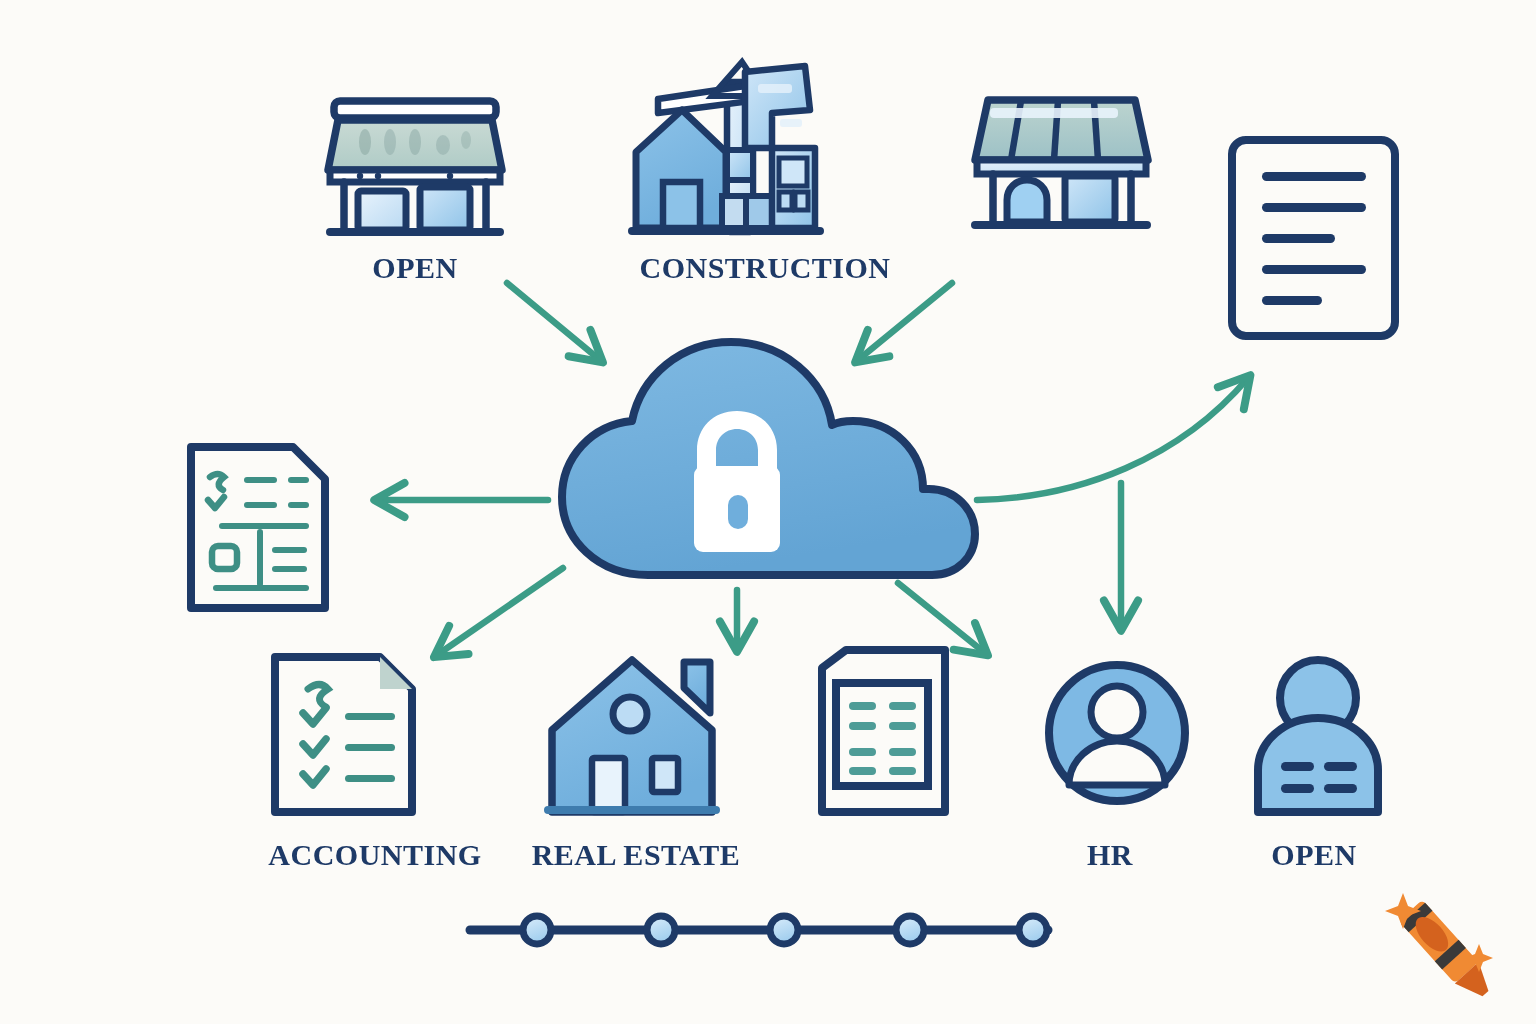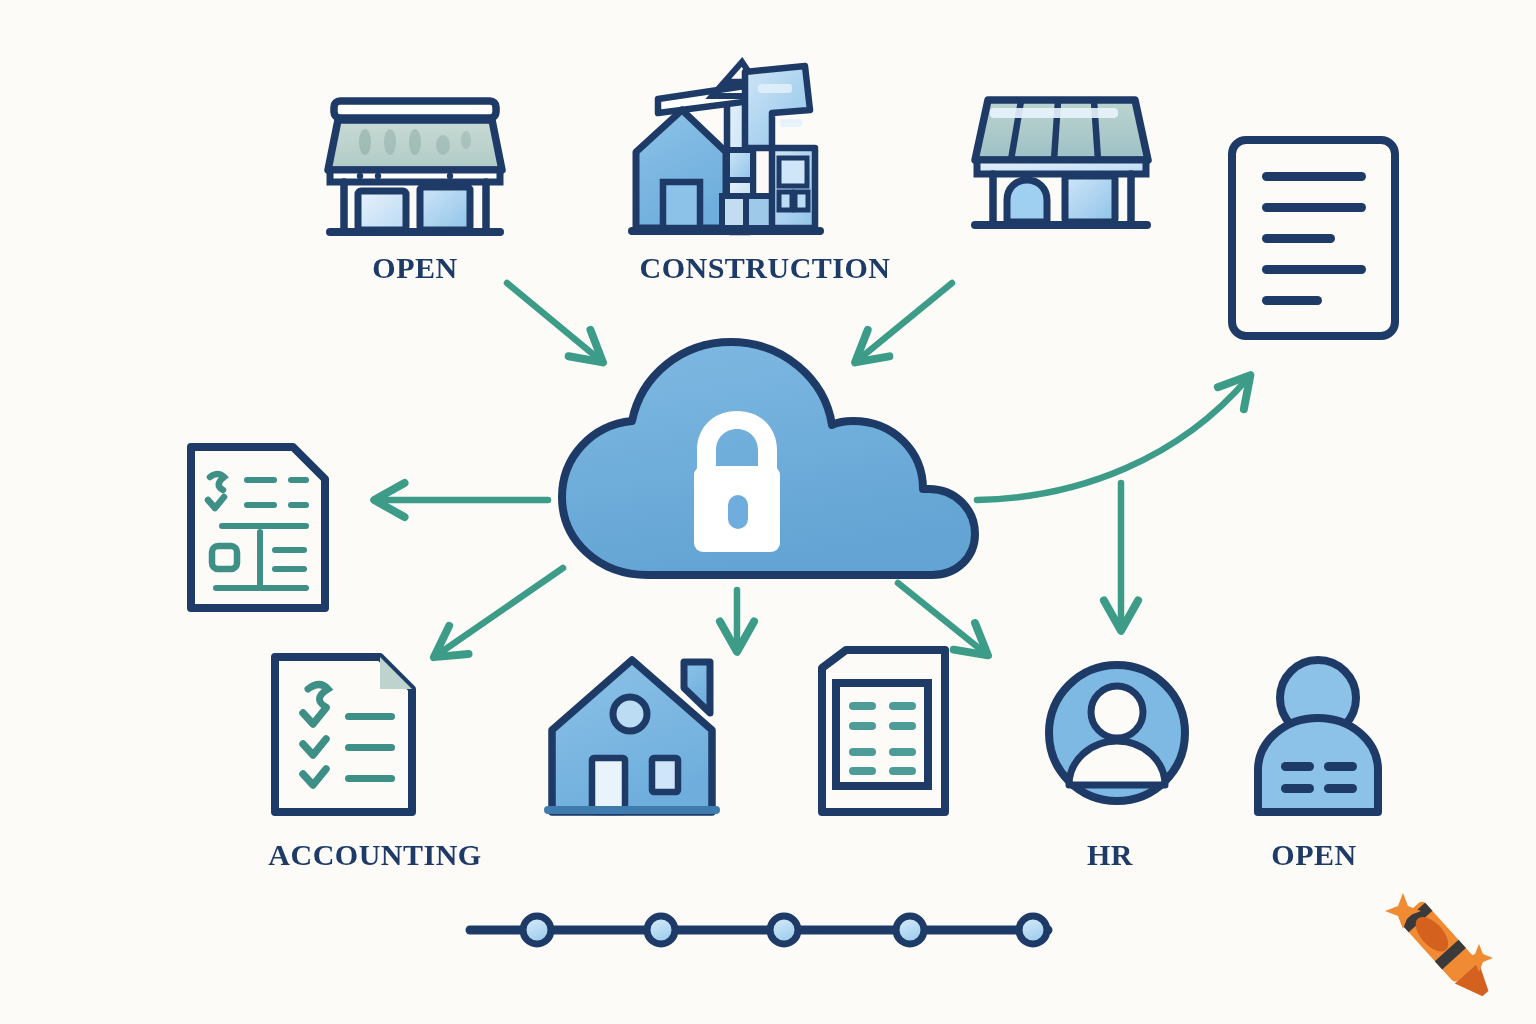--- a/index.html
+++ b/index.html
@@ -264,16 +264,17 @@
       </g>
       <path d="M1403,893 l5,13 l13,5 l-13,5 l-5,13 l-5,-13 l-13,-5 l13,-5 Z" fill="#F08A33"></path>
       <path d="M1479,944 l4,10 l10,4 l-10,4 l-4,10 l-4,-10 l-10,-4 l10,-4 Z" fill="#F08A33"></path>
     </g>
   </svg>
 
   <div class="node-label lbl-top" style="left:415px;top:251px;">OPEN</div>
   <div class="node-label lbl-top" style="left:733px;top:251px;margin-left:32px;">CONSTRUCTION</div>
 
   <div class="node-label lbl-bot" style="left:343px;top:838px;margin-left:32px;">ACCOUNTING</div>
+  <div class="node-label lbl-bot" style="left:636px;top:838px;">REAL ESTATE</div>
   <div class="node-label lbl-bot" style="left:1110px;top:838px;">HR</div>
   <div class="node-label lbl-bot" style="left:1314px;top:838px;">OPEN</div>
 
 </div>
 
 </body></html>

